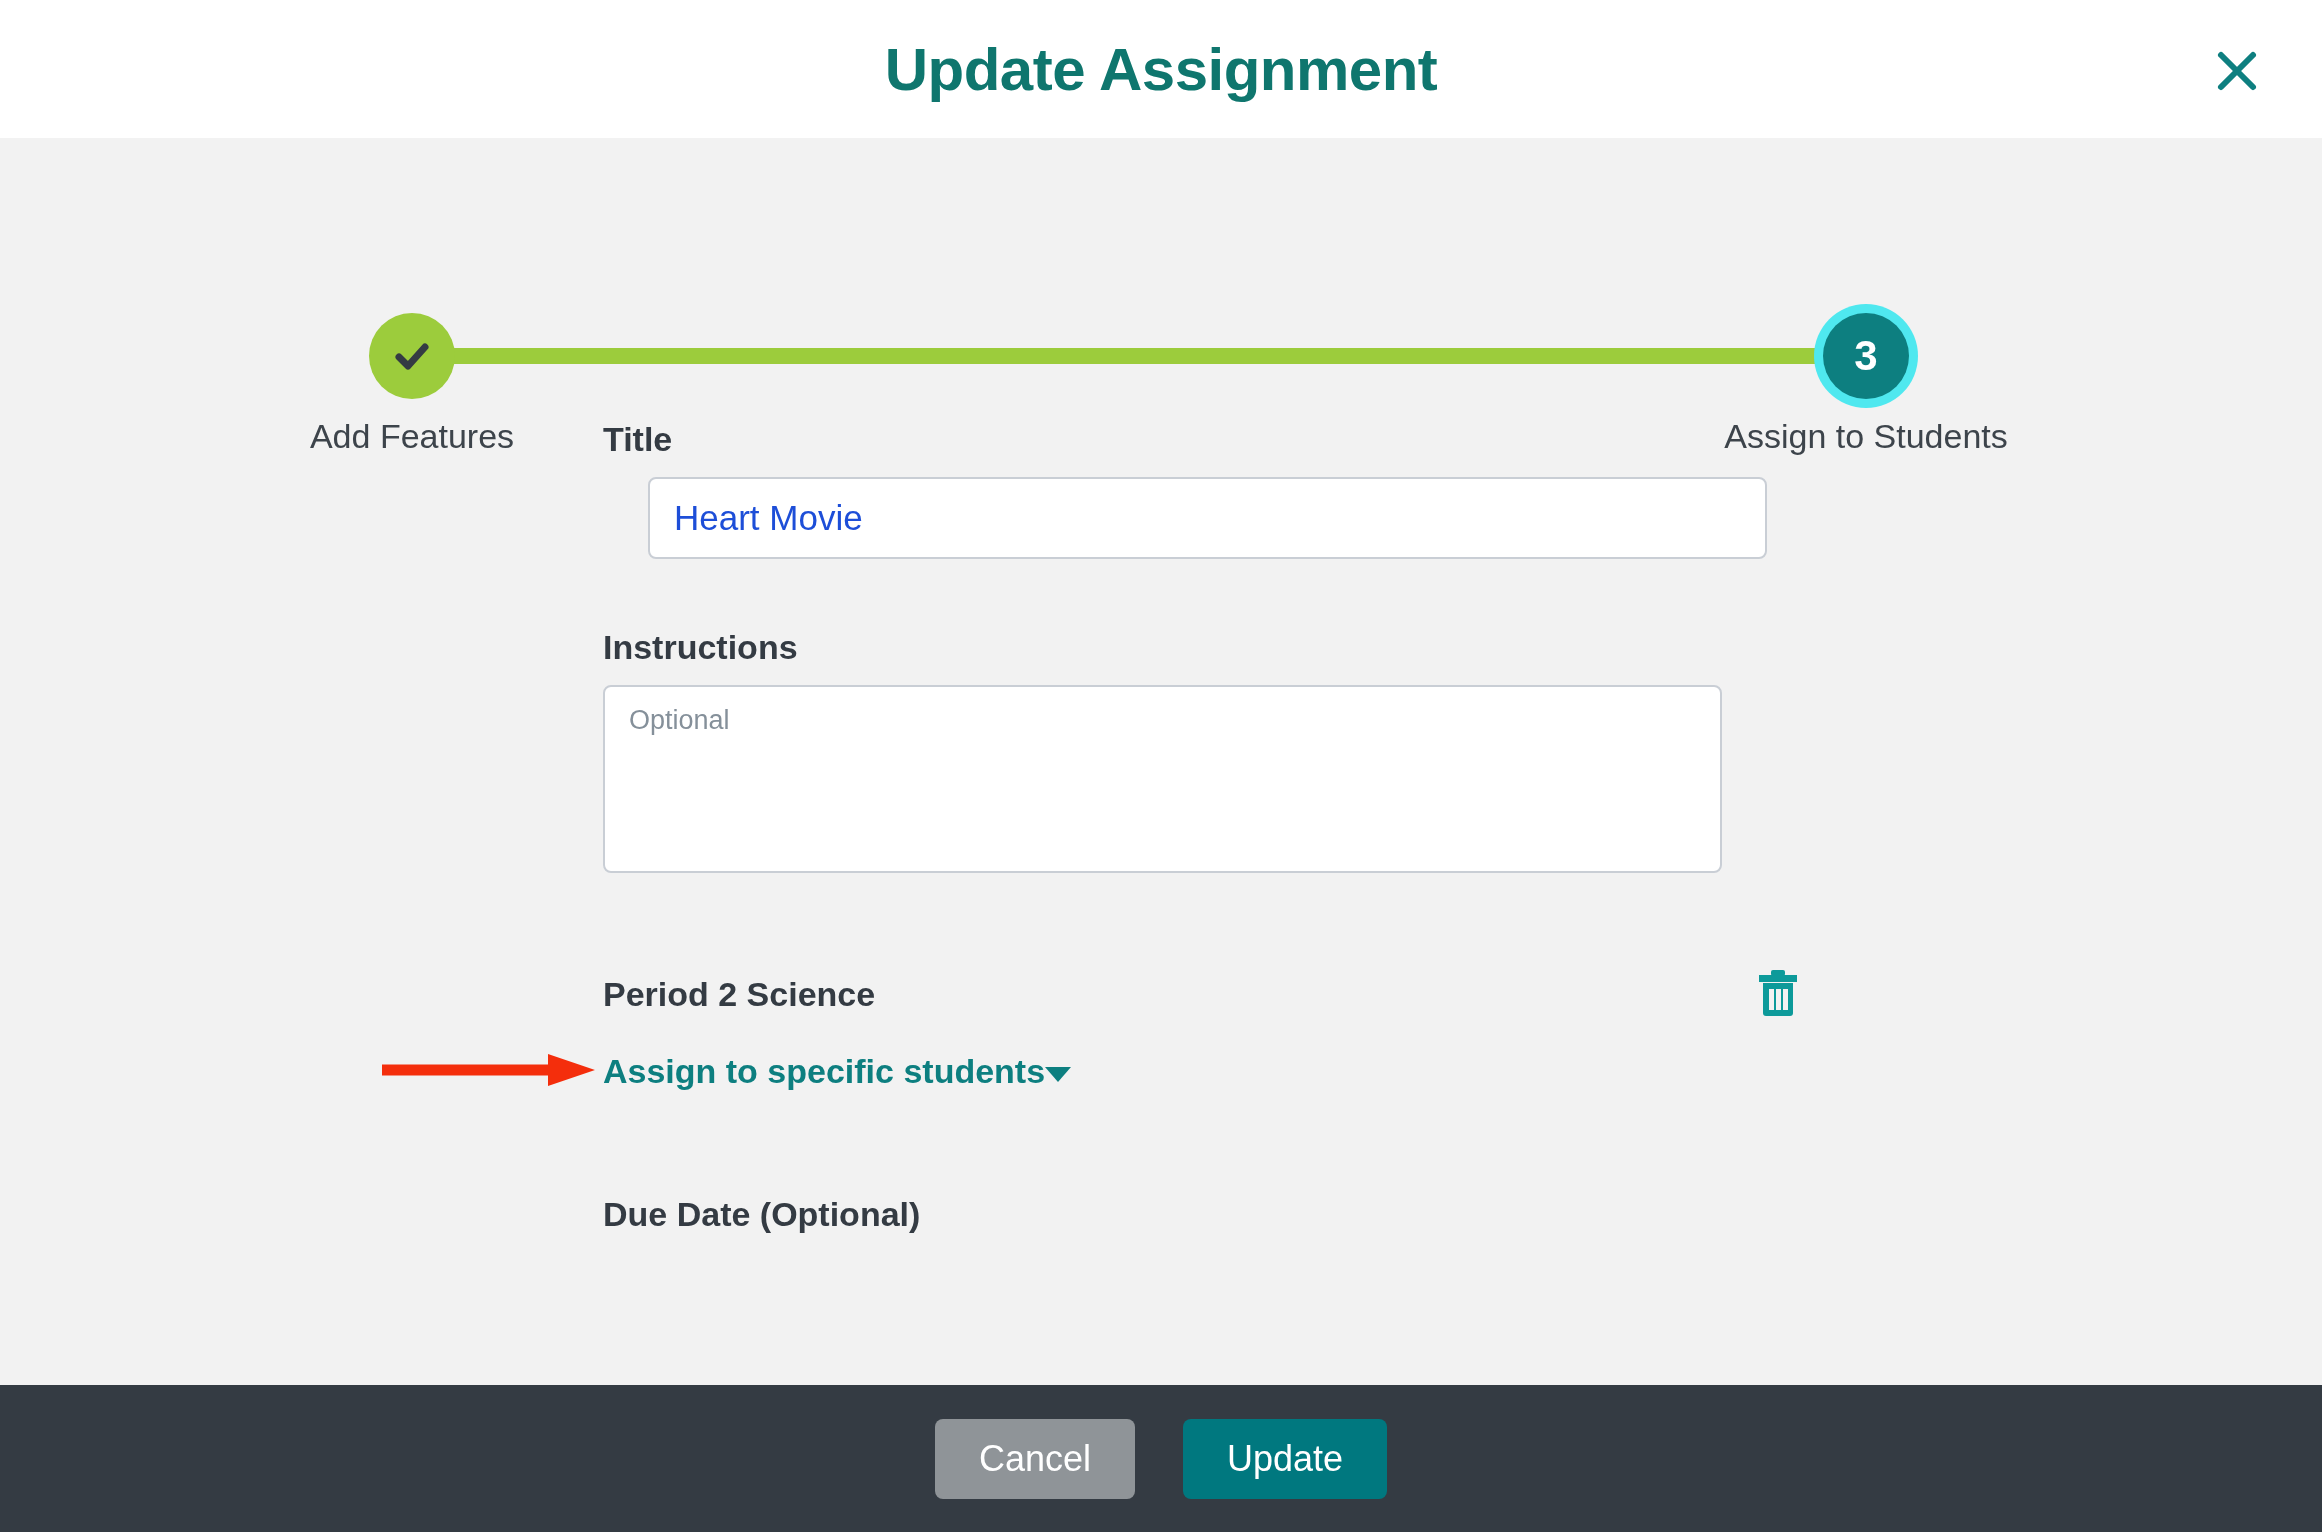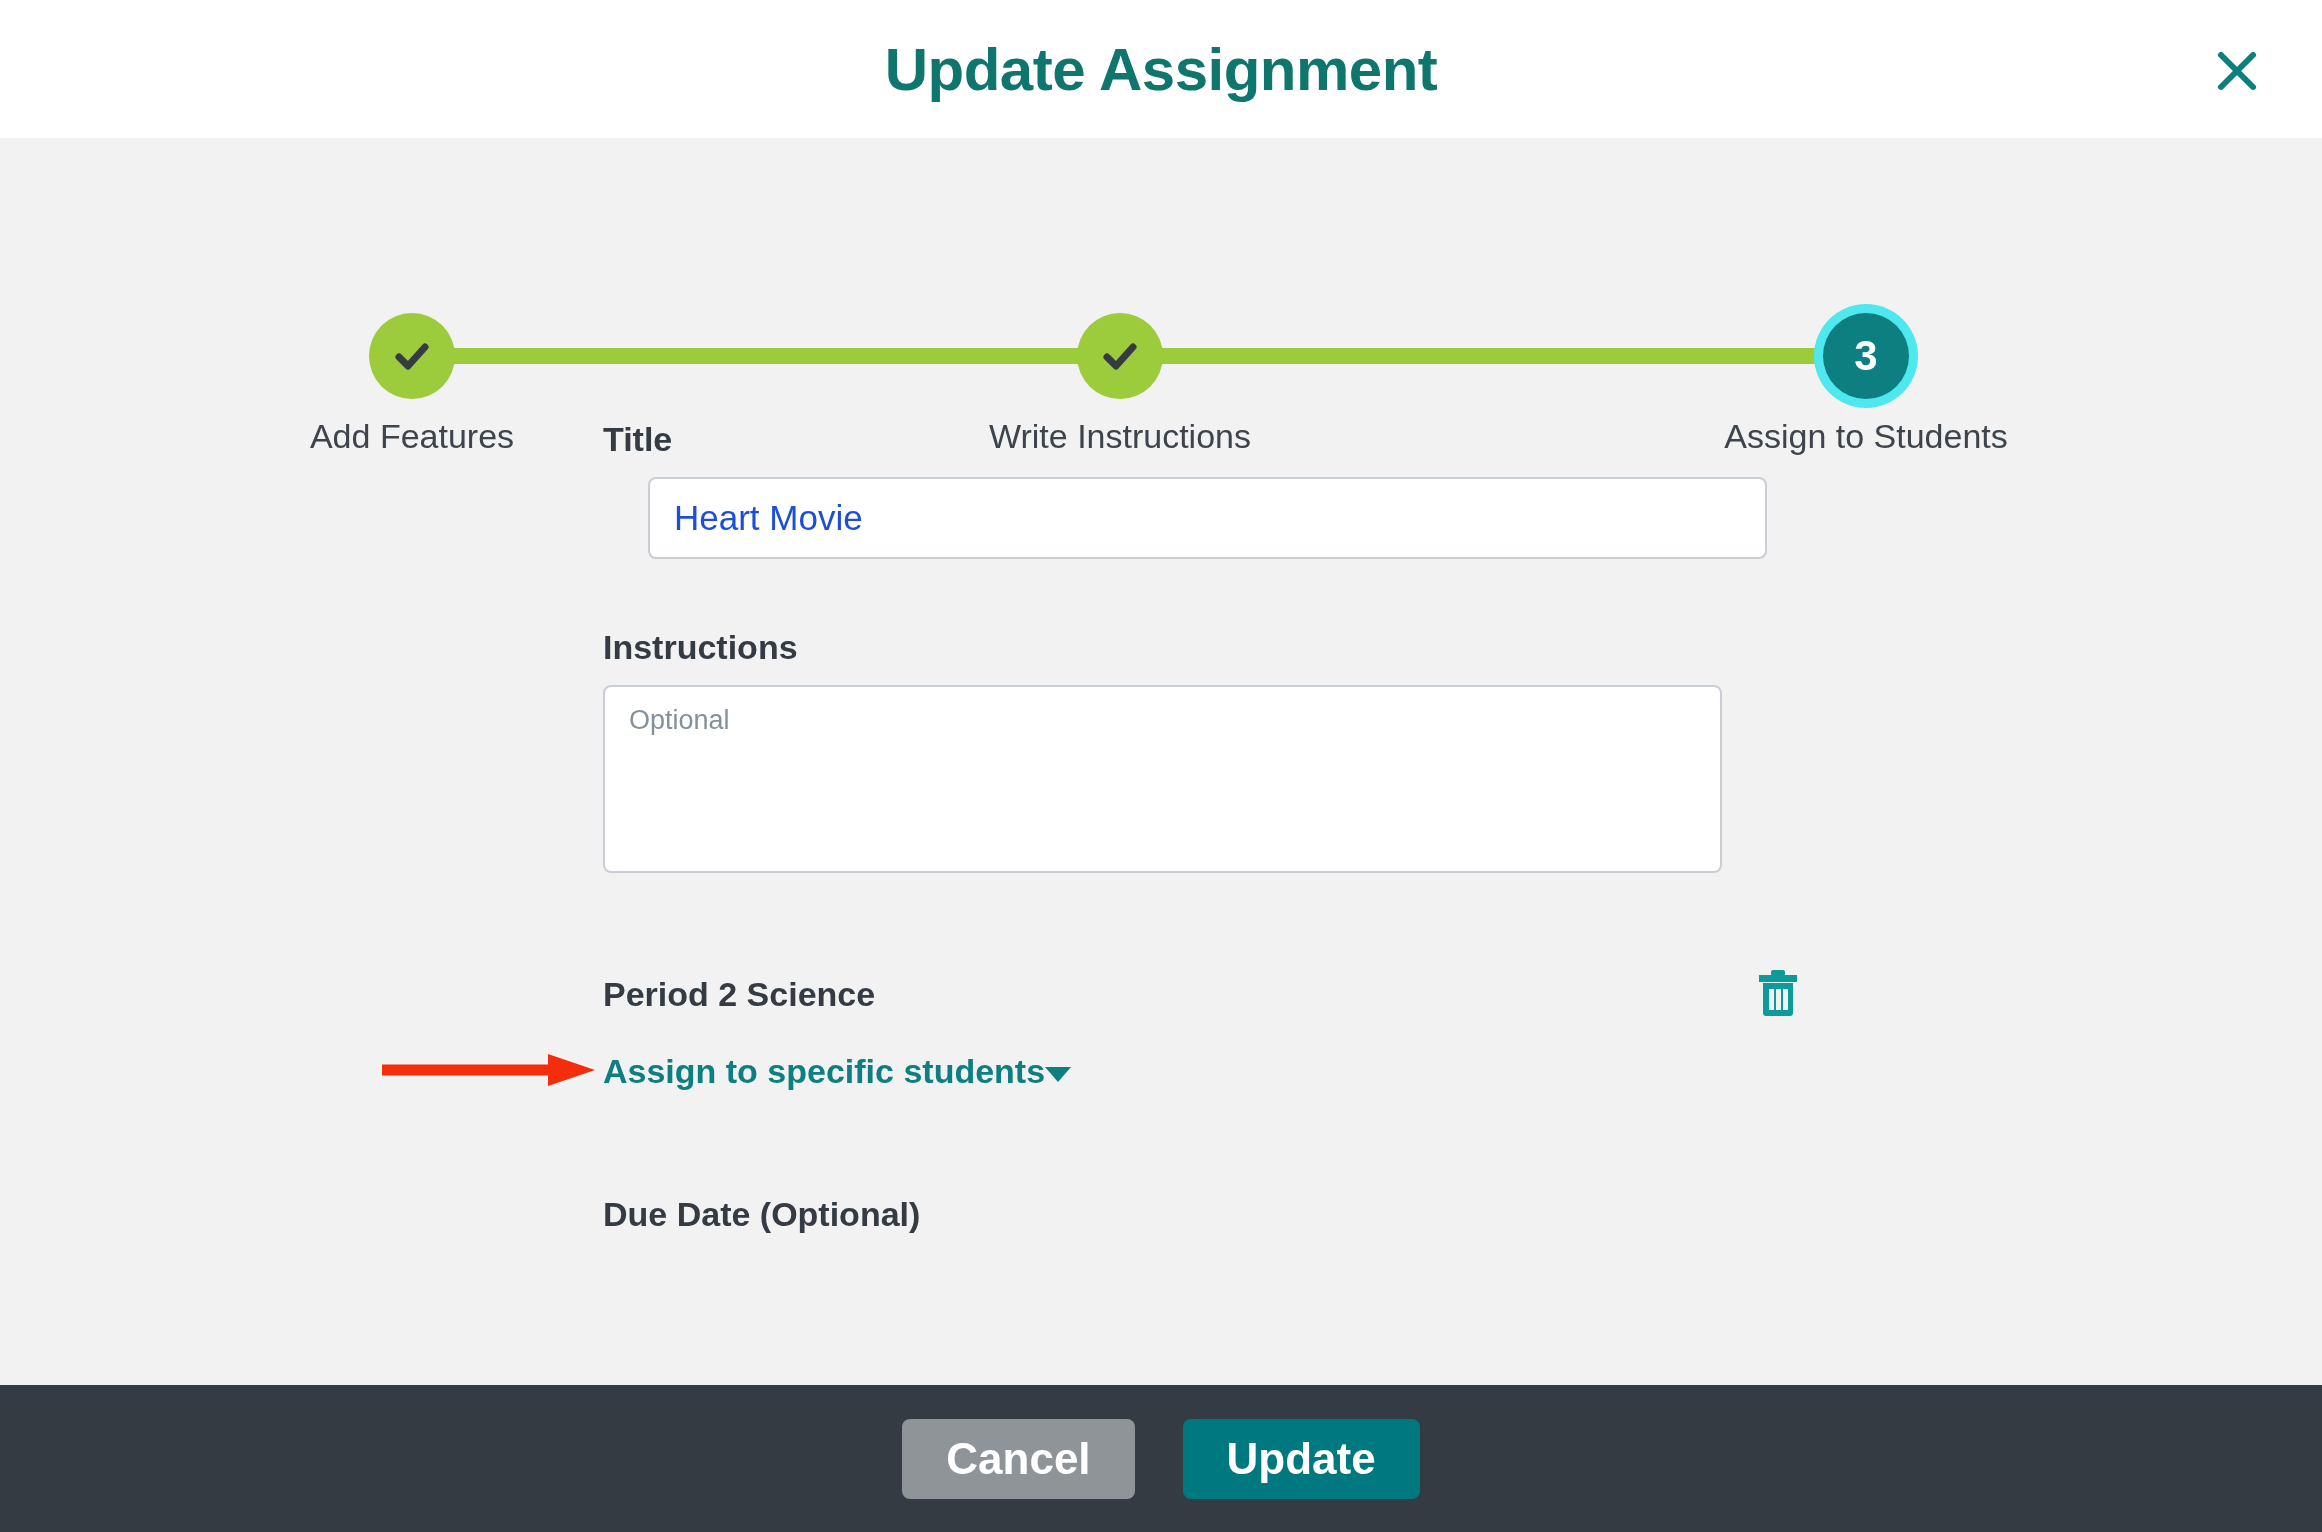--- a/index.html
+++ b/index.html
@@ -253,22 +253,22 @@
     display: flex;
     align-items: center;
     justify-content: center;
     gap: 48px;
   }
   .footer-button {
     height: 80px;
     border: none;
     border-radius: 8px;
     font-family: "Liberation Sans", sans-serif;
-    font-size: 44px;
-    font-weight: bold;
+    font-size: 36px;
+    font-weight: normal;
     color: #ffffff;
     cursor: pointer;
     padding: 0 44px;
   }
   #cancel-button { background: #8f9498; }
   #update-button { background: #00787f; }
 </style>
 </head>
 <body>
 
@@ -288,28 +288,20 @@
 
   <div class="step" id="step-1">
     <div class="step-circle done">
       <svg width="44" height="44" viewBox="0 0 44 44">
         <polyline points="9,23 18,32 35,13" fill="none" stroke="#343b43" stroke-width="7" stroke-linecap="round" stroke-linejoin="round"></polyline>
       </svg>
     </div>
     <div class="step-label">Add Features</div>
   </div>
 
-  <div class="step" id="step-2">
-    <div class="step-circle done">
-      <svg width="44" height="44" viewBox="0 0 44 44">
-        <polyline points="9,23 18,32 35,13" fill="none" stroke="#343b43" stroke-width="7" stroke-linecap="round" stroke-linejoin="round"></polyline>
-      </svg>
-    </div>
-    <div class="step-label">Write Instructions</div>
-  </div>
 
   <div class="step" id="step-3">
     <div class="step-circle current">
       <span class="step-number">3</span>
     </div>
     <div class="step-label">Assign to Students</div>
   </div>
 </div>
 
 <div id="form-area">

